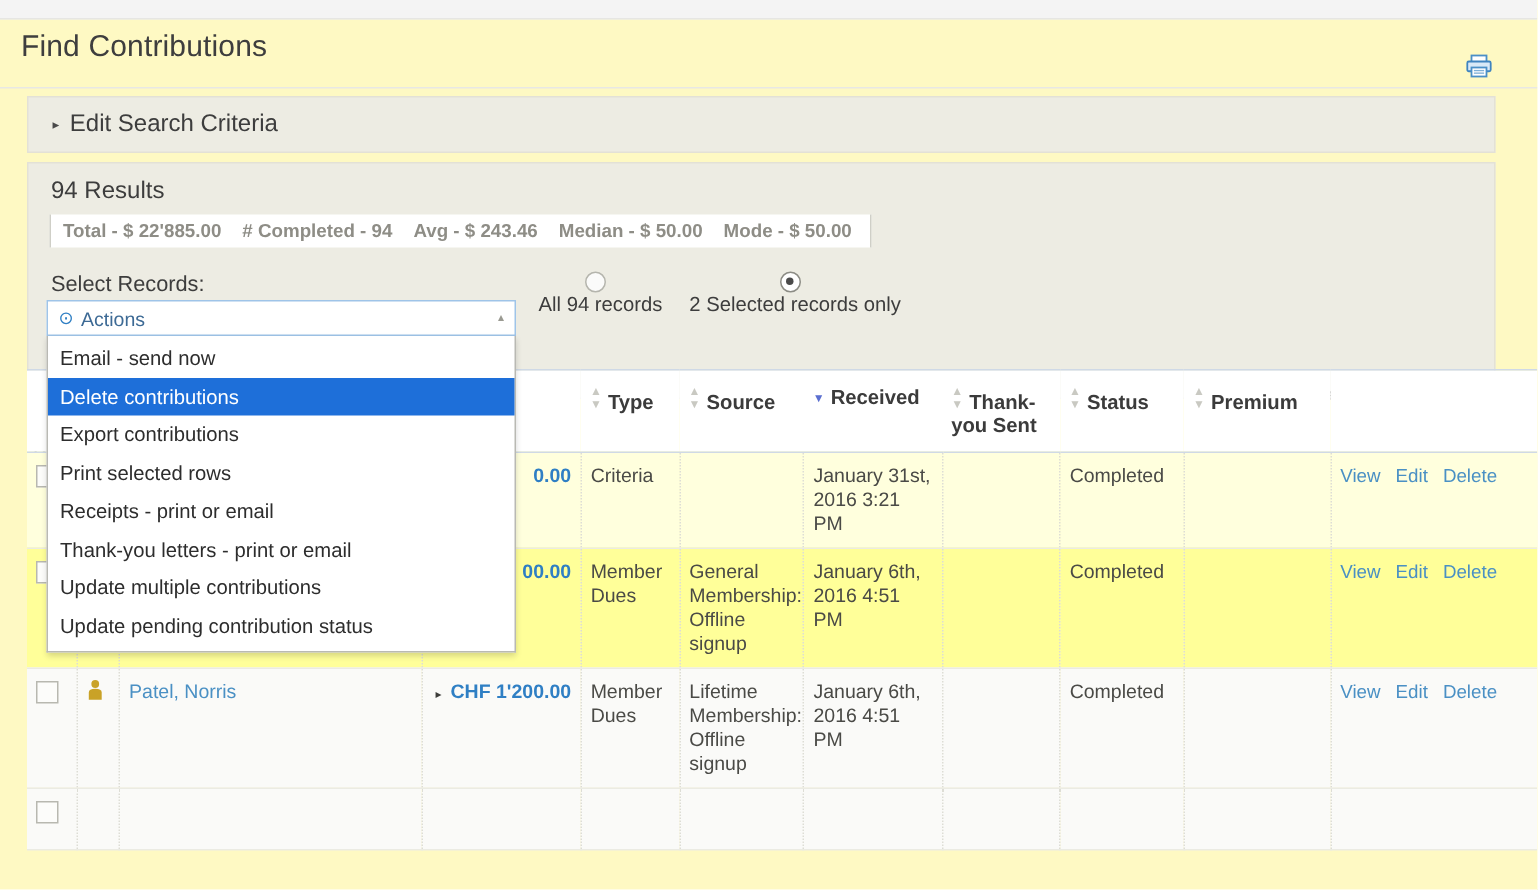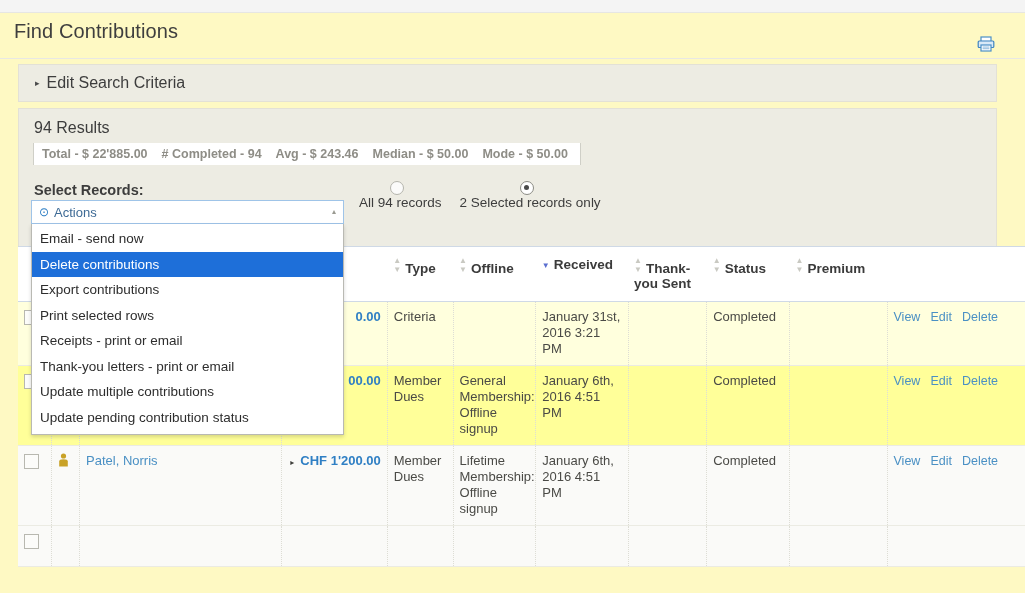--- a/index.html
+++ b/index.html
@@ -41,21 +41,21 @@
   .results-title { position:absolute; left:15px; top:10px; font-size:16px; color:#3d3d3d; }
   .stats-bar {
     position:absolute; left:14px; top:34px; height:22px;
     background:#ffffff; border-left:1px solid #cfcfc7; border-right:1px solid #cfcfc7;
     display:flex; align-items:center; padding:0 8px; box-sizing:border-box;
   }
   .stat { font-size:12.5px; font-weight:bold; color:#8e8d86; margin-right:14px; white-space:nowrap; }
   .stat:last-child { margin-right:4px; }
 
   .select-records-row { position:absolute; left:15px; top:72px; width:950px; height:22px; }
-  .select-records-label { position:absolute; left:0; top:1px; font-size:14.5px; color:#3d3d3d;font-weight:bold; }
+  .select-records-label { position:absolute; left:0; top:1px; font-size:14.5px; color:#3d3d3d; }
   .radio-group { position:absolute; left:325px; top:0px; display:flex; align-items:center; }
   .radio-opt { display:flex; align-items:center; margin-right:18px; cursor:pointer;flex-direction:column; }
   .radio {
     width:12px; height:12px; border-radius:50%;
     border:1px solid #b5b5ad; background:#fbfbfa; margin-right:6px; position:relative; flex:0 0 auto;
   }
   .radio.checked { background:#ffffff; border-color:#8c8c85; }
   .radio.checked:after {
     content:""; position:absolute; left:2.5px; top:2.5px; width:5px; height:5px;
     border-radius:50%; background:#4a4a4a;
@@ -212,21 +212,21 @@
           <th></th>
           <th></th>
           <th></th>
           <th>
             <span>t</span>
           </th>
           <th>
             <span class="sortglyph"><i>▲</i><i>▼</i></span><span>Type</span>
           </th>
           <th>
-            <span class="sortglyph"><i>▲</i><i>▼</i></span><span>Offline</span>
+            <span class="sortglyph"><i>▲</i><i>▼</i></span><span>Source</span>
           </th>
           <th>
             <span class="sortglyph active"><i>▼</i></span><span>Received</span>
           </th>
           <th>
             <span class="sortglyph"><i>▲</i><i>▼</i></span><span>Thank-you Sent</span>
           </th>
           <th>
             <span class="sortglyph"><i>▲</i><i>▼</i></span><span>Status</span>
           </th>

